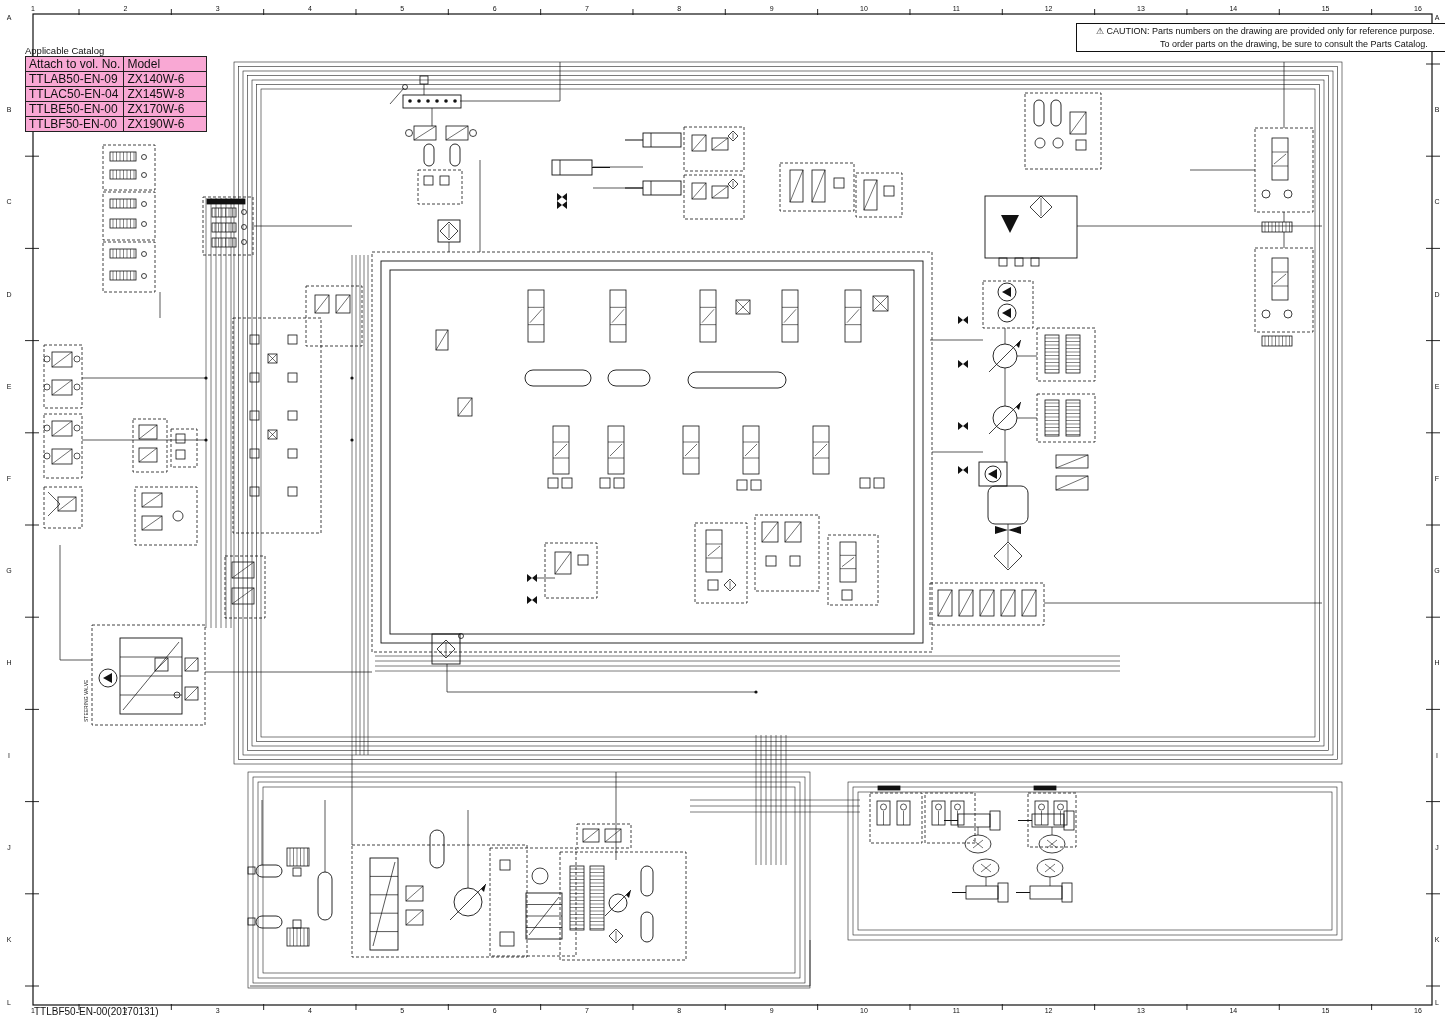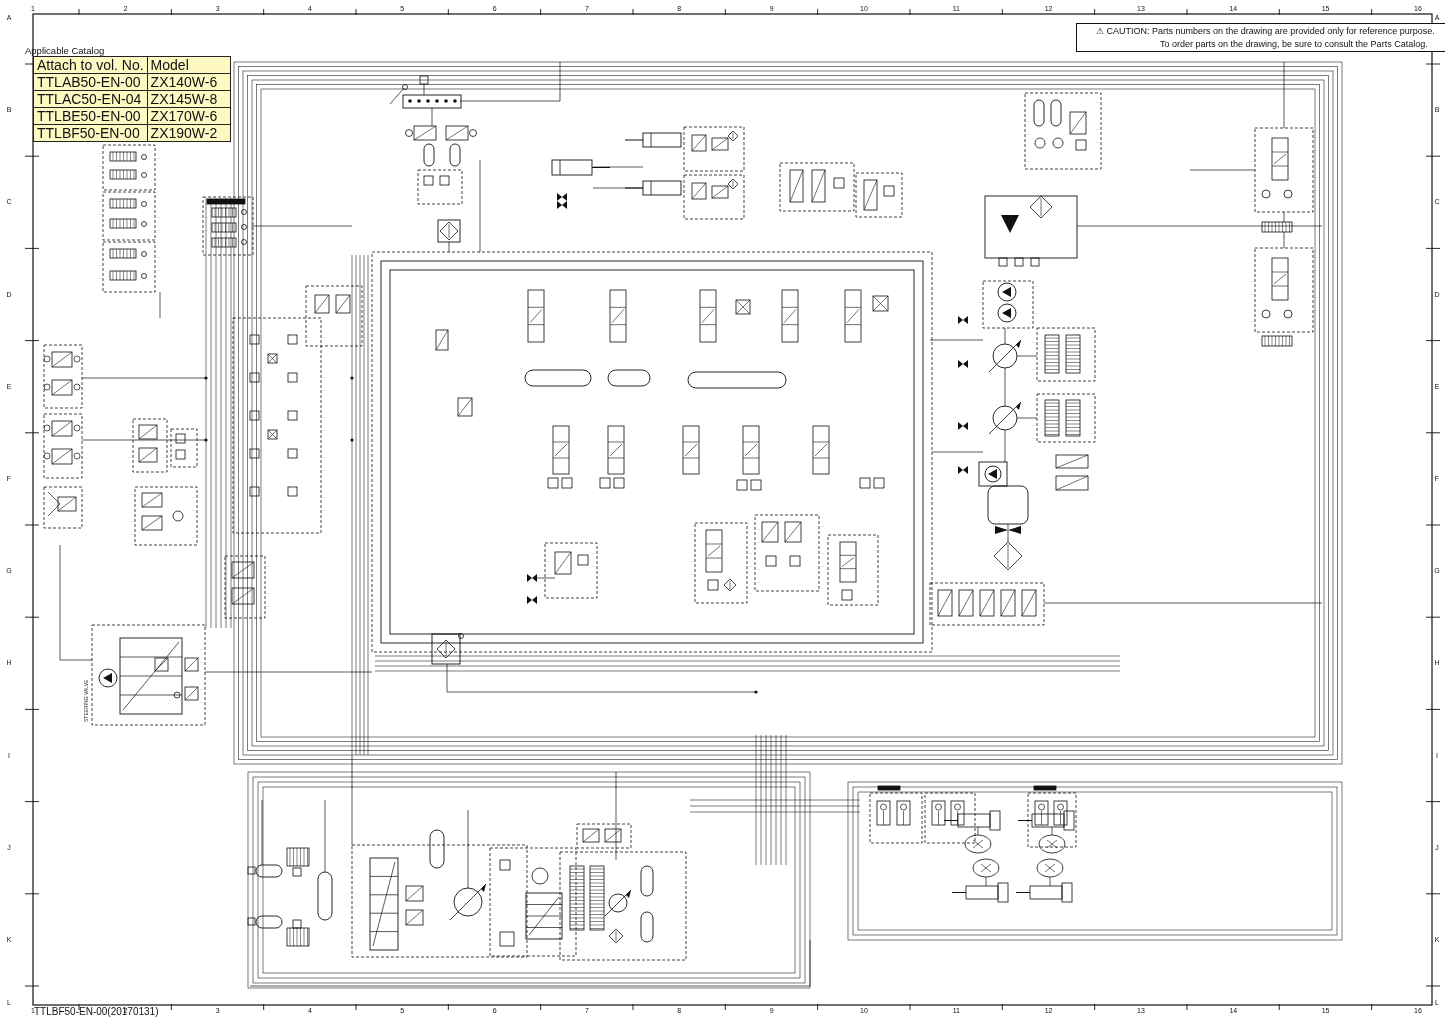--- a/index.html
+++ b/index.html
@@ -3,22 +3,22 @@
 <meta charset="utf-8">
 <style>
   html,body{margin:0;padding:0;background:#e8e8e8;}
   .sheet{position:relative;width:1445px;height:1021px;background:#ffffff;overflow:hidden;
          font-family:"Liberation Sans", sans-serif;color:#111;}
   #schematic{position:absolute;left:0;top:0;width:1445px;height:1021px;}
   svg text{font-family:"Liberation Sans", sans-serif;fill:#111;}
   .title{position:absolute;left:22px;top:14px;font-size:24px;font-weight:400;
          letter-spacing:.2px;white-space:nowrap;z-index:2;}
   .app-cap{position:absolute;left:25px;top:45px;font-size:9.5px;z-index:2;}
-  table.app{position:absolute;left:33px;top:56px;border-collapse:collapse;z-index:2;
-            font-size:14px;background:#fef9c3;}
+  table.app{position:absolute;left:25px;top:56px;border-collapse:collapse;z-index:2;
+            font-size:12px;background:#f9a8d4;}
   table.app th,table.app td{border:1px solid #222;padding:0 3px;height:10px;
             font-weight:400;text-align:left;white-space:nowrap;}
   table.app th{width:72px;}
   table.app td.c2,table.app th.c2{width:76px;}
   .caution{position:absolute;left:1076px;top:23px;width:346px;border:1.5px solid #111;
            font-size:9px;line-height:1.4;padding:1px 19px;z-index:2;background:#fff;}
   .caution .l2{margin-left:64px;}
   .warn{font-size:9px;}
   .footer{position:absolute;left:34px;top:1006px;font-size:10px;z-index:2;}
 </style>
@@ -822,34 +822,34 @@
 
   <div class="app-cap">Applicable Catalog</div>
 
   <table class="app">
     <tbody>
         <tr>
       <th>Attach to vol. No.</th>
       <th class="c2">Model</th>
     </tr>
     <tr>
-      <td>TTLAB50-EN-00</td>
+      <td>TTLAB50-EN-09</td>
       <td class="c2">ZX140W-6</td>
     </tr>
     <tr>
       <td>TTLAC50-EN-04</td>
       <td class="c2">ZX145W-8</td>
     </tr>
     <tr>
       <td>TTLBE50-EN-00</td>
       <td class="c2">ZX170W-6</td>
     </tr>
     <tr>
       <td>TTLBF50-EN-00</td>
-      <td class="c2">ZX190W-2</td>
+      <td class="c2">ZX190W-6</td>
     </tr>
   </tbody>
     </table>
 
   <div class="caution">
     <div><span class="warn">⚠</span> <span>CAUTION: Parts numbers on the drawing are provided only for reference purpose.</span></div>
     <div class="l2">To order parts on the drawing, be sure to consult the Parts Catalog.</div>
   </div>
 
   <div class="footer">TTLBF50-EN-00(20170131)</div>

